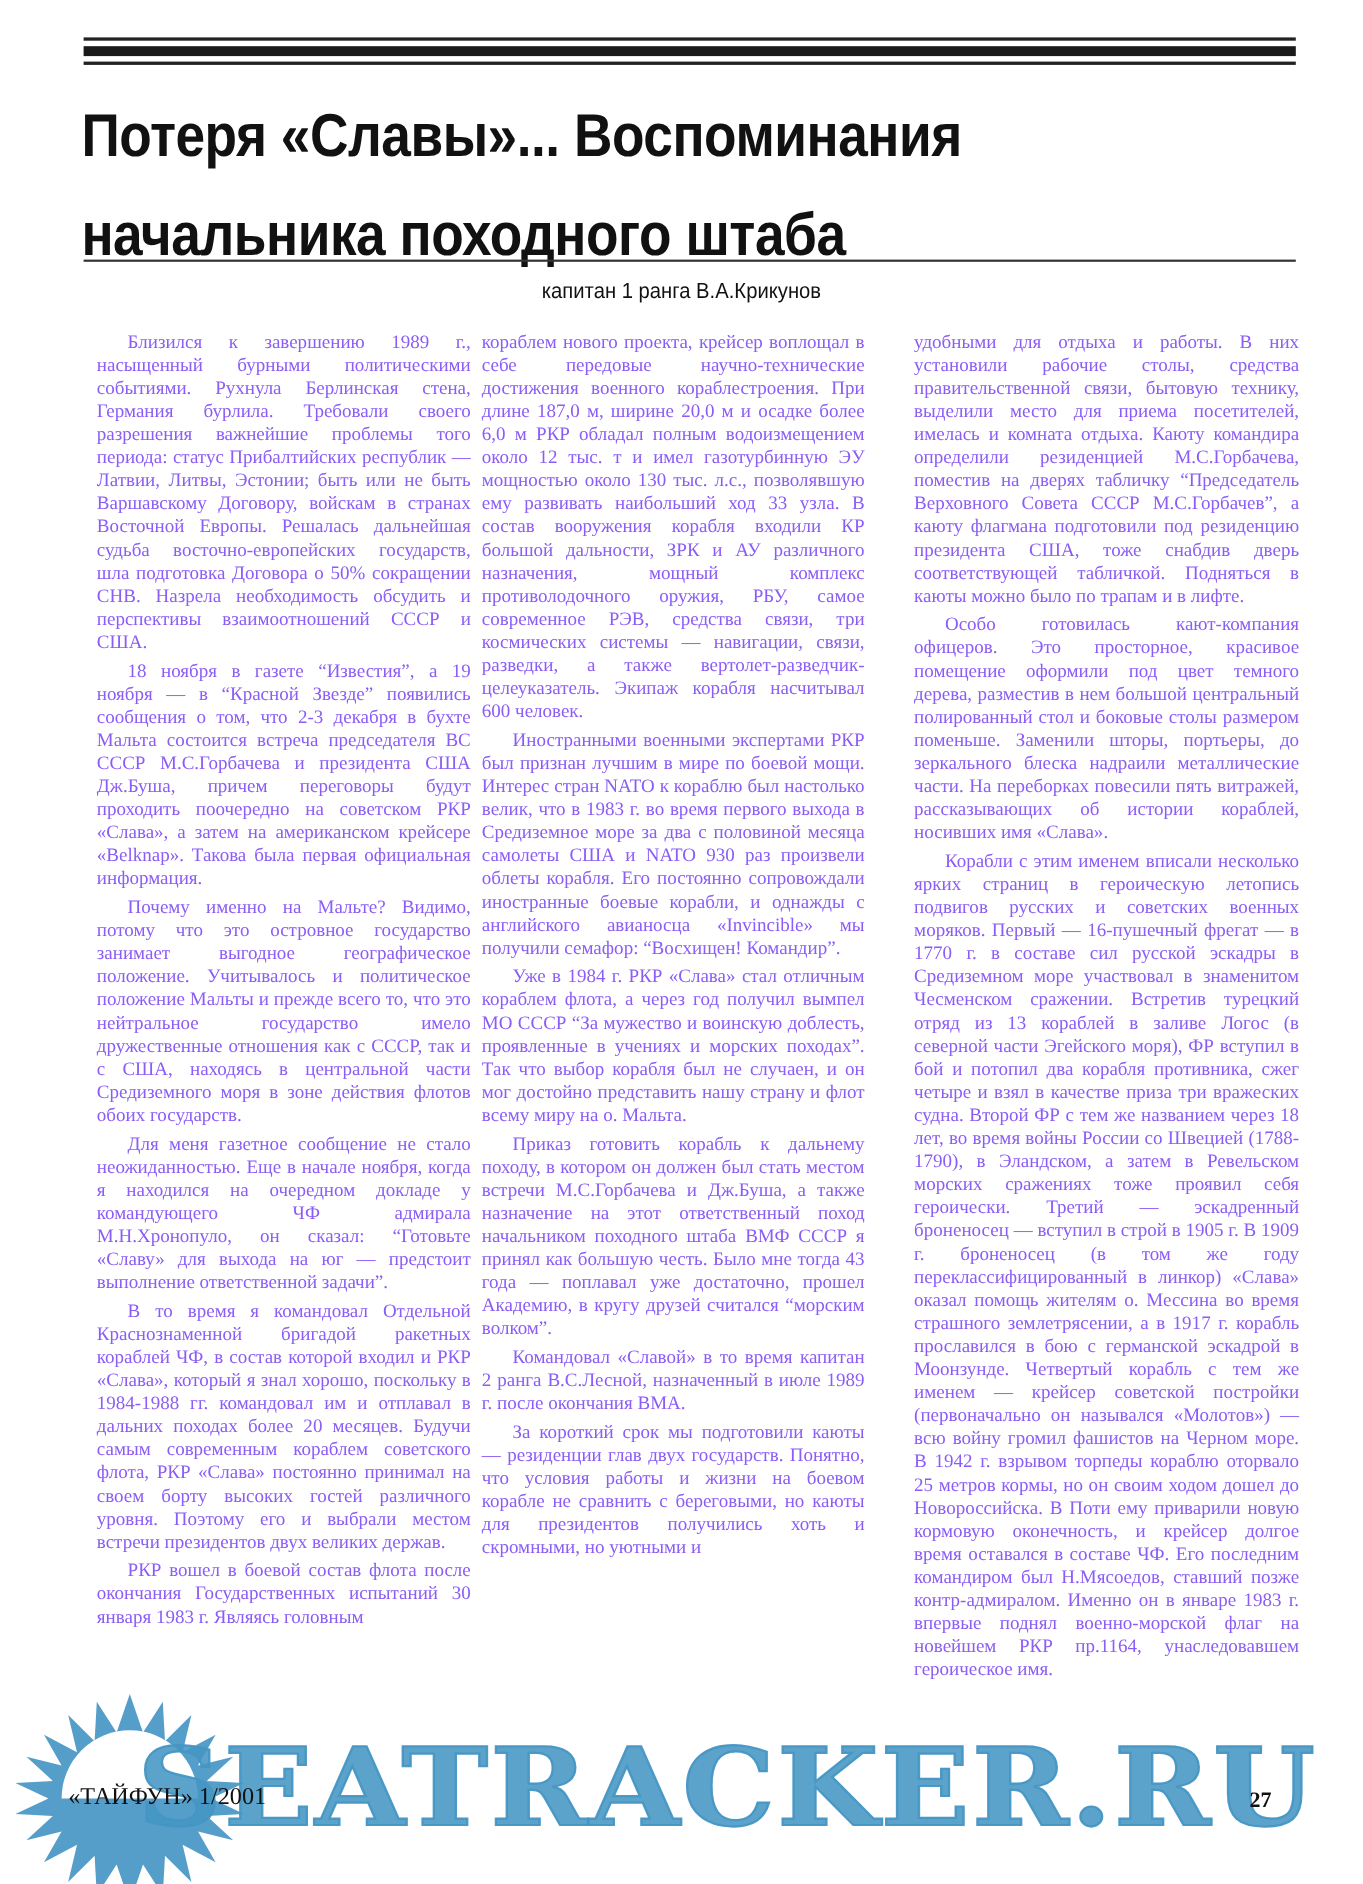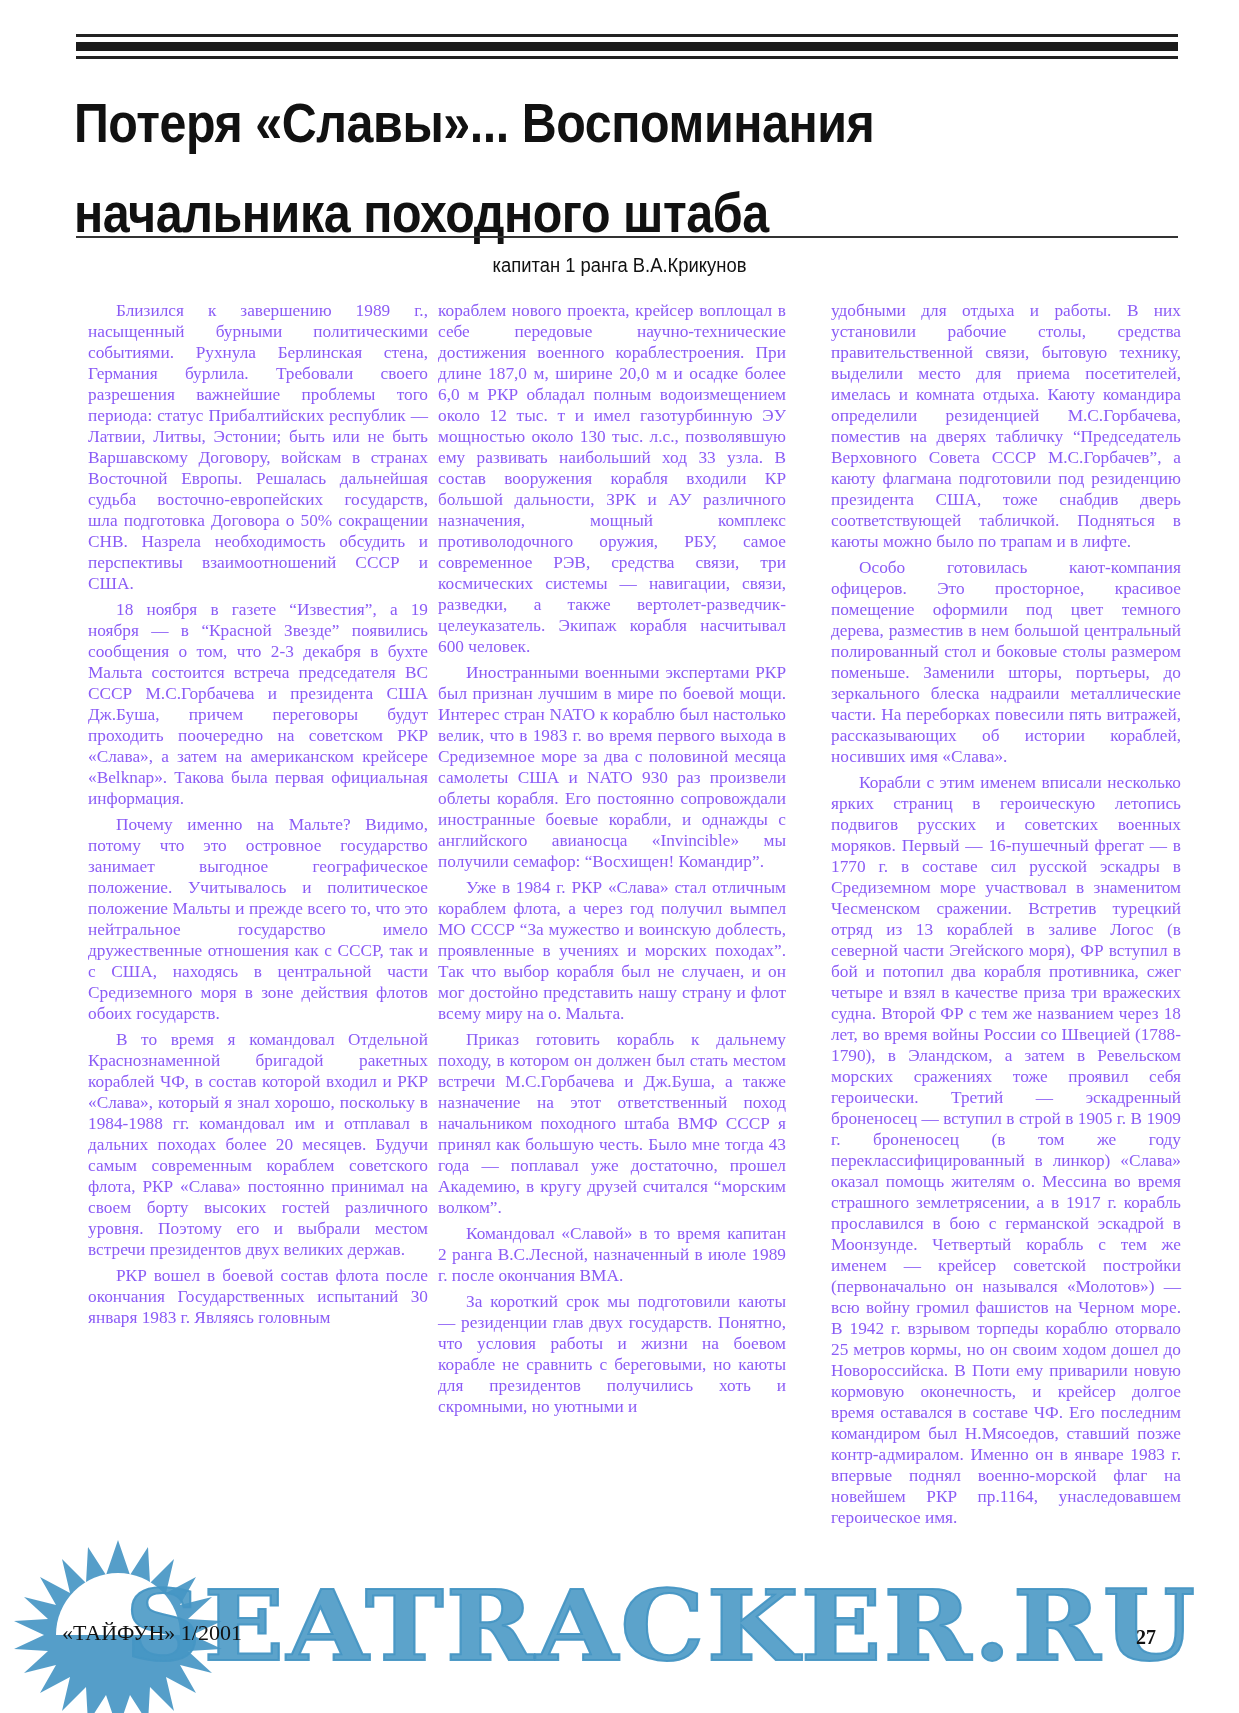--- a/index.html
+++ b/index.html
@@ -67,20 +67,21 @@
     <div>начальника походного штаба</div>
   </div>
   <div class="title-rule"></div>
 
   <div class="byline">капитан 1 ранга В.А.Крикунов</div>
 
   <div class="col col1">
     <p>Близился к завершению 1989 г., насыщенный бурными политическими событиями. Рухнула Берлинская стена, Германия бурлила. Требовали своего разрешения важнейшие проблемы того периода: статус Прибалтийских республик — Латвии, Литвы, Эстонии; быть или не быть Варшавскому Договору, войскам в странах Восточной Европы. Решалась дальнейшая судьба восточно-европейских государств, шла подготовка Договора о 50% сокращении СНВ. Назрела необходимость обсудить и перспективы взаимоотношений СССР и США.</p>
     <p>18 ноября в газете “Известия”, а 19 ноября — в “Красной Звезде” появились сообщения о том, что 2-3 декабря в бухте Мальта состоится встреча председателя ВС СССР М.С.Горбачева и президента США Дж.Буша, причем переговоры будут проходить поочередно на советском РКР «Слава», а затем на американском крейсере «Belknap». Такова была первая официальная информация.</p>
     <p>Почему именно на Мальте? Видимо, потому что это островное государство занимает выгодное географическое положение. Учитывалось и политическое положение Мальты и прежде всего то, что это нейтральное государство имело дружественные отношения как с СССР, так и с США, находясь в центральной части Средиземного моря в зоне действия флотов обоих государств.</p>
+    <p>Для меня газетное сообщение не стало неожиданностью. Еще в начале ноября, когда я находился на очередном докладе у командующего ЧФ адмирала М.Н.Хронопуло, он сказал: “Готовьте «Славу» для выхода на юг — предстоит выполнение ответственной задачи”.</p>
     <p>В то время я командовал Отдельной Краснознаменной бригадой ракетных кораблей ЧФ, в состав которой входил и РКР «Слава», который я знал хорошо, поскольку в 1984-1988 гг. командовал им и отплавал в дальних походах более 20 месяцев. Будучи самым современным кораблем советского флота, РКР «Слава» постоянно принимал на своем борту высоких гостей различного уровня. Поэтому его и выбрали местом встречи президентов двух великих держав.</p>
     <p>РКР вошел в боевой состав флота после окончания Государственных испытаний 30 января 1983 г. Являясь головным</p>
   </div>
 
   <div class="col col2">
     <p class="cont">кораблем нового проекта, крейсер воплощал в себе передовые научно-технические достижения военного кораблестроения. При длине 187,0 м, ширине 20,0 м и осадке более 6,0 м РКР обладал полным водоизмещением около 12 тыс. т и имел газотурбинную ЭУ мощностью около 130 тыс. л.с., позволявшую ему развивать наибольший ход 33 узла. В состав вооружения корабля входили КР большой дальности, ЗРК и АУ различного назначения, мощный комплекс противолодочного оружия, РБУ, самое современное РЭВ, средства связи, три космических системы — навигации, связи, разведки, а также вертолет-разведчик-целеуказатель. Экипаж корабля насчитывал 600 человек.</p>
     <p>Иностранными военными экспертами РКР был признан лучшим в мире по боевой мощи. Интерес стран NATO к кораблю был настолько велик, что в 1983 г. во время первого выхода в Средиземное море за два с половиной месяца самолеты США и NATO 930 раз произвели облеты корабля. Его постоянно сопровождали иностранные боевые корабли, и однажды с английского авианосца «Invincible» мы получили семафор: “Восхищен! Командир”.</p>
     <p>Уже в 1984 г. РКР «Слава» стал отличным кораблем флота, а через год получил вымпел МО СССР “За мужество и воинскую доблесть, проявленные в учениях и морских походах”. Так что выбор корабля был не случаен, и он мог достойно представить нашу страну и флот всему миру на о. Мальта.</p>
     <p>Приказ готовить корабль к дальнему походу, в котором он должен был стать местом встречи М.С.Горбачева и Дж.Буша, а также назначение на этот ответственный поход начальником походного штаба ВМФ СССР я принял как большую честь. Было мне тогда 43 года — поплавал уже достаточно, прошел Академию, в кругу друзей считался “морским волком”.</p>
     <p>Командовал «Славой» в то время капитан 2 ранга В.С.Лесной, назначенный в июле 1989 г. после окончания ВМА.</p>

